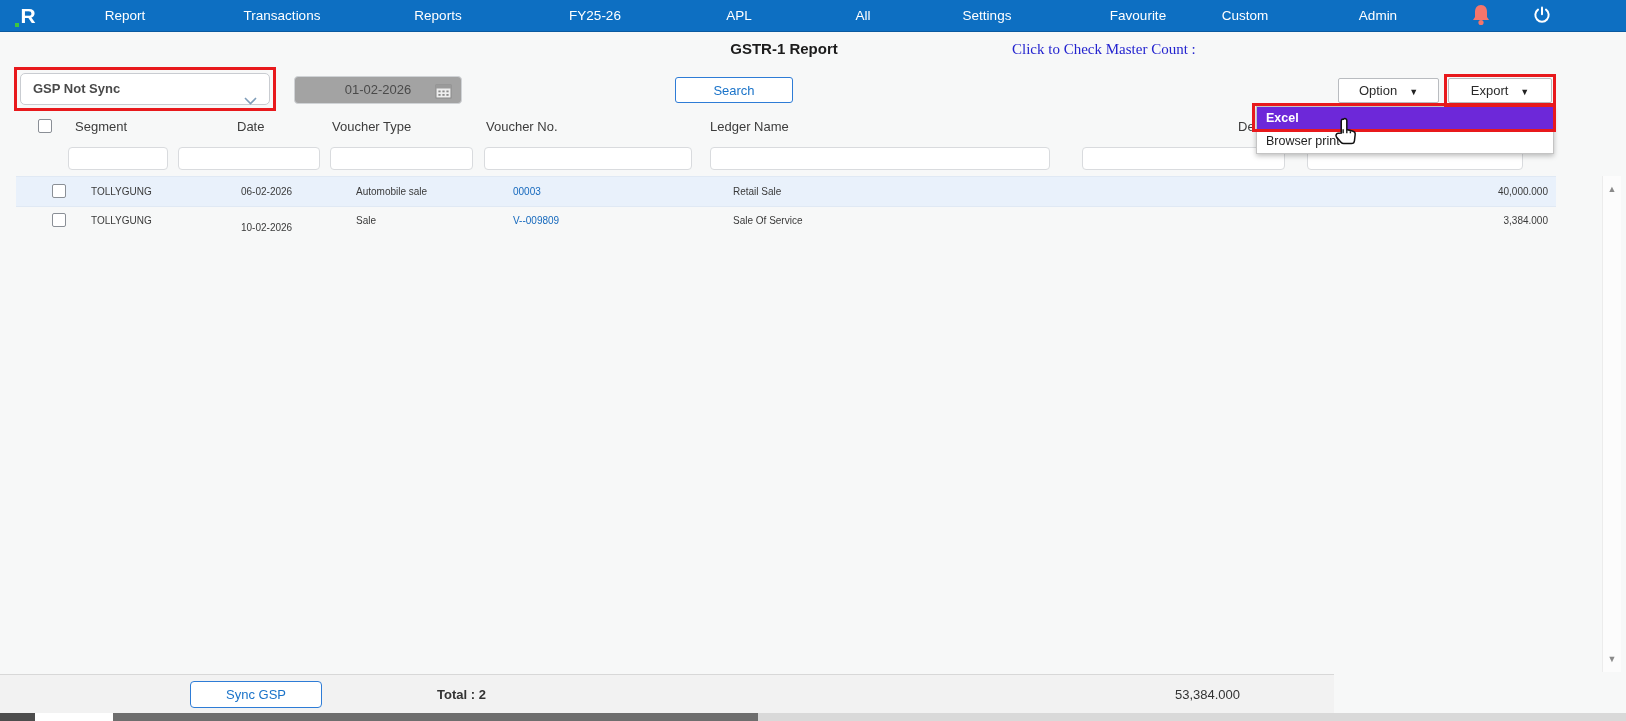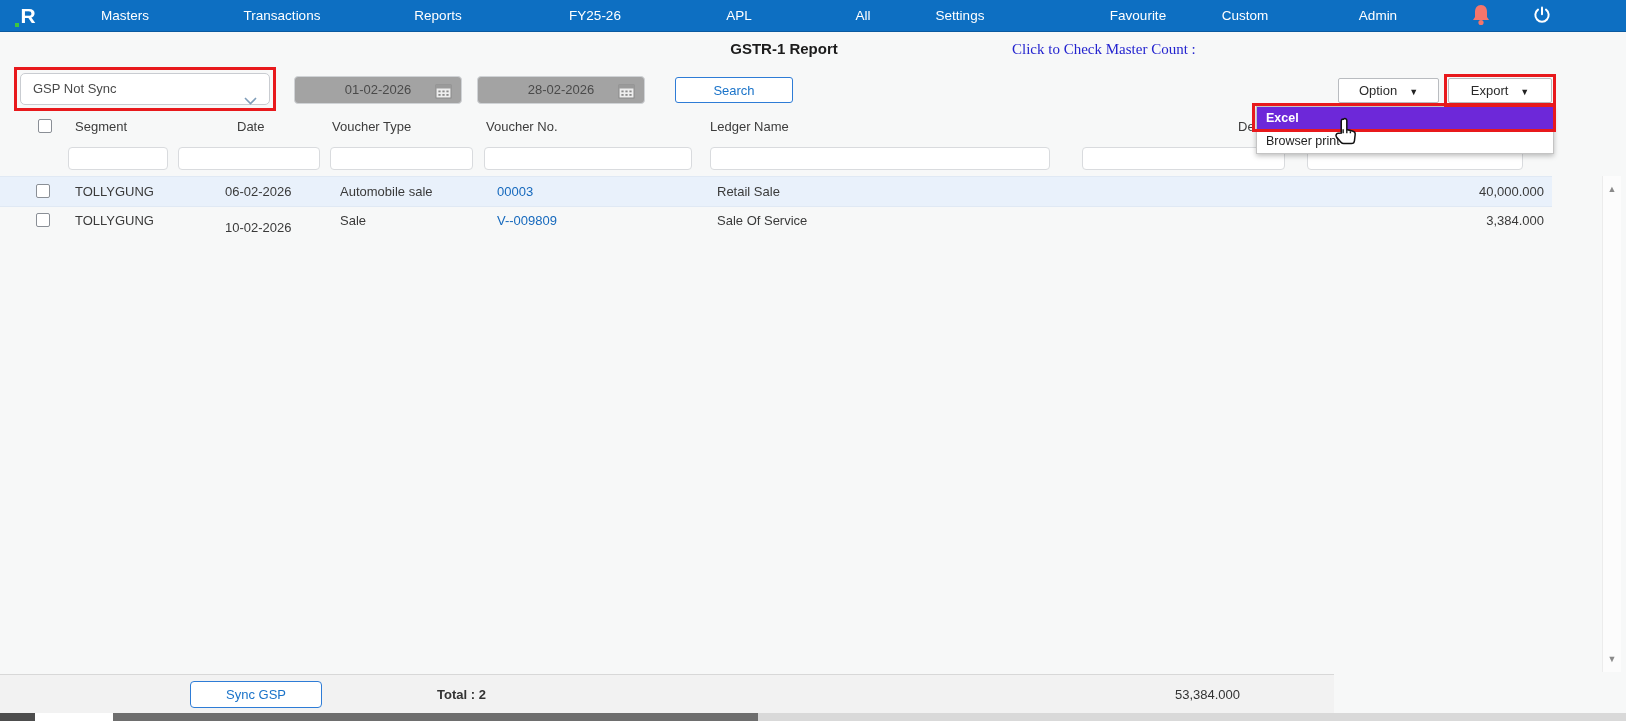--- a/index.html
+++ b/index.html
@@ -9,53 +9,53 @@
 
   
   .nav{position:absolute;left:0;top:0;width:1626px;height:31px;background:#0d6fc2;border-bottom:1px solid #0a5aa0;}
   .nav-item{position:absolute;top:0;height:31px;line-height:31px;transform:translateX(-50%);color:#ffffff;font-size:13.5px;white-space:nowrap;cursor:pointer;}
   .nav-item:nth-of-type(1){left:125px}
   .nav-item:nth-of-type(2){left:282px}
   .nav-item:nth-of-type(3){left:438px}
   .nav-item:nth-of-type(4){left:595px}
   .nav-item:nth-of-type(5){left:739px}
   .nav-item:nth-of-type(6){left:863px}
-  .nav-item:nth-of-type(7){left:960px}
+  .nav-item:nth-of-type(7){left:987px}
   .nav-item:nth-of-type(8){left:1138px}
   .nav-item:nth-of-type(9){left:1245px}
   .nav-item:nth-of-type(10){left:1378px}
   .logo{position:absolute;left:14px;top:3px;width:28px;height:25px;color:#fff;font-weight:bold;font-size:21px;line-height:25px;text-align:center;}
   .logo .dot{position:absolute;left:1px;bottom:1px;width:4px;height:4px;background:#3ec53e;}
 
   
   .page-title{position:absolute;left:784px;top:40px;transform:translateX(-50%);font-size:15px;font-weight:bold;color:#1c1c1c;}
   .master-count-link{position:absolute;left:1012px;top:41px;font-family:"Liberation Serif",serif;font-size:15px;color:#2424cf;cursor:pointer;}
 
   
   .red-box{position:absolute;border:3px solid #e8191c;box-sizing:border-box;pointer-events:none;}
-  .status-select{position:absolute;left:20px;top:73px;width:250px;height:32px;background:#fff;border:1px solid #c9ccd1;border-radius:5px;box-sizing:border-box;font-size:13px;color:#4a4a4a;line-height:30px;padding-left:12px;cursor:pointer;}
+  .status-select{position:absolute;left:20px;top:73px;width:250px;height:32px;background:#fff;border:1px solid #c9ccd1;border-radius:5px;box-sizing:border-box;font-size:13px;color:#4a4a4a;line-height:30px;padding-left:12px;cursor:pointer;font-weight:bold;}
   .status-select .chev{position:absolute;right:12px;top:12px;}
   .date-input{position:absolute;top:76px;height:28px;width:168px;background:#a3a3a3;border:1px solid #d0d3d6;border-radius:4px;box-sizing:border-box;font-size:13px;color:#4a4a4a;line-height:26px;text-align:center;cursor:text;}
   .date-input .cal{position:absolute;right:9px;top:5px;}
   .btn-outline{position:absolute;background:#fff;border:1px solid #2e7cd6;border-radius:3px;box-sizing:border-box;color:#1a73c9;font-size:13px;text-align:center;cursor:pointer;}
   .small-btn{position:absolute;top:78px;height:25px;background:#fff;border:1px solid #b9bcc0;border-radius:2px;box-sizing:border-box;font-size:13px;color:#2b2b2b;text-align:center;line-height:23px;cursor:pointer;}
   .small-btn .tri{font-size:9px;color:#222;margin-left:12px;}
 
   
   .export-menu{position:absolute;left:1256px;top:106px;width:296px;background:#fff;border:1px solid #c4c4c4;box-shadow:0 2px 5px rgba(0,0,0,.25);z-index:20;}
   .export-item{height:23px;line-height:23px;font-size:12.5px;padding-left:9px;cursor:pointer;}
   .export-item.selected{background:#6d28d9;color:#fff;font-weight:bold;}
   .export-item.plain{color:#222;}
   .hand-cursor{position:absolute;left:1332px;top:117px;z-index:30;}
 
   
   .cb{position:absolute;width:14px;height:14px;background:#fff;border:1.5px solid #8a8f96;border-radius:2px;box-sizing:border-box;cursor:pointer;}
   .col-head{position:absolute;top:119px;font-size:13px;color:#3c3c3c;white-space:nowrap;}
   .filter-input{position:absolute;top:147px;height:23px;background:#fff;border:1px solid #d9dbde;border-radius:4px;box-sizing:border-box;outline:none;font-size:12px;color:#444;padding:0 6px;font-family:"Liberation Sans",sans-serif;}
-  .row{position:absolute;left:0px;width:1540px;height:29px;font-size:13px;color:#3a3a3a;padding-left:12px;}
+  .row{position:absolute;left:16px;width:1540px;height:29px;font-size:10px;color:#3a3a3a;}
   .row.hl{background:#e9f1fb;border-top:1px solid #e0e9f4;border-bottom:1px solid #e0e9f4;}
   .cell{position:absolute;top:0;height:29px;line-height:29px;white-space:nowrap;}
   .cell.link{color:#1669bd;cursor:pointer;}
   .cell.amount{right:8px;text-align:right;}
 
   
   .vscroll{position:absolute;left:1602px;top:176px;width:18px;height:496px;background:#fcfcfc;border-left:1px solid #ececec;}
   .vscroll .arr{position:absolute;left:0;width:18px;text-align:center;font-size:9px;color:#8a8a8a;cursor:pointer;}
 
   
@@ -68,21 +68,21 @@
 </head>
 <body>
 
 <div class="screen">
 
   <div class="nav">
     <div class="logo">
       <span>R</span>
       <span class="dot"></span>
     </div>
-    <span class="nav-item">Masters</span>
+    <span class="nav-item">Report</span>
     <span class="nav-item">Transactions</span>
     <span class="nav-item">Reports</span>
     <span class="nav-item">FY25-26</span>
     <span class="nav-item">APL</span>
     <span class="nav-item">All</span>
     <span class="nav-item">Settings</span>
     <span class="nav-item">Favourite</span>
     <span class="nav-item">Custom</span>
     <span class="nav-item">Admin</span>
 
@@ -123,37 +123,20 @@
             <rect x="3.4" y="7.5" width="2.2" height="1.8"></rect>
             <rect x="7.4" y="7.5" width="2.2" height="1.8"></rect>
             <rect x="11.4" y="7.5" width="2.2" height="1.8"></rect>
             <rect x="3.4" y="11" width="2.2" height="1.8"></rect>
             <rect x="7.4" y="11" width="2.2" height="1.8"></rect>
             <rect x="11.4" y="11" width="2.2" height="1.8"></rect>
           </g>
         </svg>
     </span>
   </div>
-  <div class="date-input" style="left:477px;">
-    <span>28-02-2026</span>
-    <span class="cal">
-      <svg width="17" height="16" viewBox="0 0 17 16">
-          <rect x="1" y="2" width="15" height="13" fill="#eee" stroke="#8a8a8a"></rect>
-          <rect x="1" y="2" width="15" height="3.5" fill="#9a9a9a"></rect>
-          <g fill="#8a8a8a">
-            <rect x="3.4" y="7.5" width="2.2" height="1.8"></rect>
-            <rect x="7.4" y="7.5" width="2.2" height="1.8"></rect>
-            <rect x="11.4" y="7.5" width="2.2" height="1.8"></rect>
-            <rect x="3.4" y="11" width="2.2" height="1.8"></rect>
-            <rect x="7.4" y="11" width="2.2" height="1.8"></rect>
-            <rect x="11.4" y="11" width="2.2" height="1.8"></rect>
-          </g>
-        </svg>
-    </span>
-  </div>
 
   <button class="btn-outline" style="left:675px;top:77px;width:118px;height:26px;">Search</button>
 
   <div class="small-btn" style="left:1338px;width:101px;">
     <span>Option</span><span class="tri">▼</span>
   </div>
   <div class="red-box" style="left:1444px;top:74px;width:112px;height:33px;z-index:25;"></div>
   <div class="small-btn" style="left:1448px;width:104px;">
     <span>Export</span><span class="tri">▼</span>
   </div>

